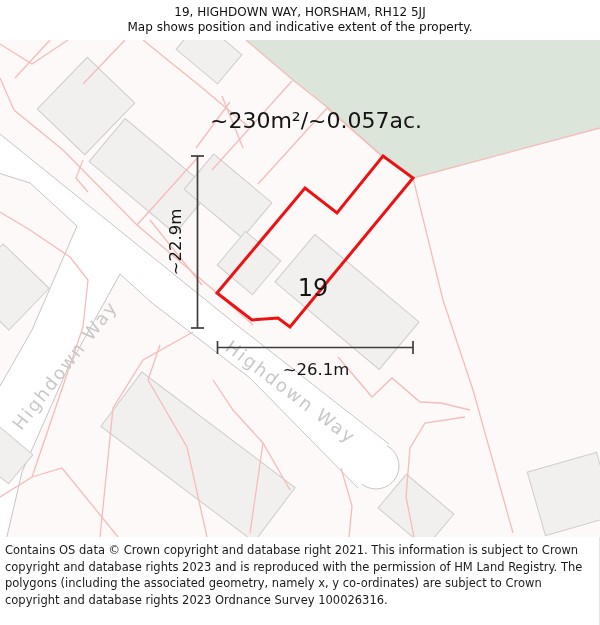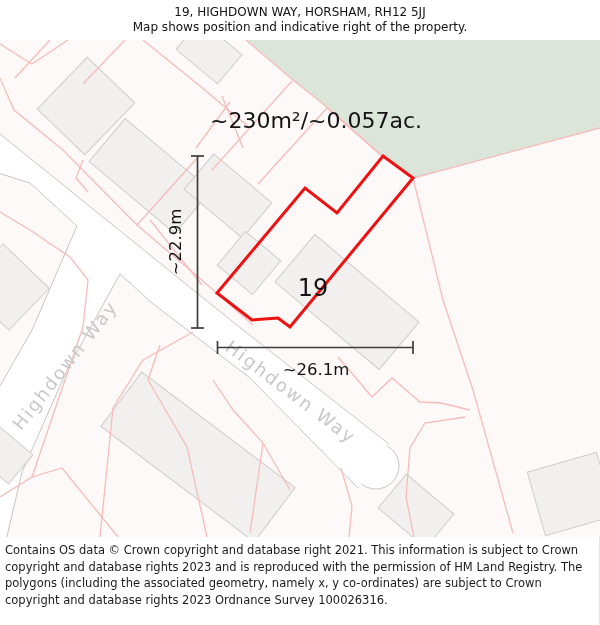--- a/index.html
+++ b/index.html
@@ -14,21 +14,21 @@
           font-size:11.5px;line-height:16.6px;color:#1b1b1b;padding:5px 0 0 5px;text-align:left;}
   .maplabel{font-family:"DejaVu Sans","Liberation Sans",sans-serif;}
 </style>
 </head>
 <body>
 
 <div class="page">
 
   <div class="header">
     <div class="title">19, HIGHDOWN WAY, HORSHAM, RH12 5JJ</div>
-    <div class="subtitle">Map shows position and indicative right of the property.</div>
+    <div class="subtitle">Map shows position and indicative extent of the property.</div>
   </div>
 
   <div class="mapwrap">
   <svg width="600" height="497" viewBox="0 40 600 497">
 
     <rect x="0" y="40" width="600" height="497" fill="#fcf9f8"></rect>
 
     <polygon points="246,40 293,80 327,107 383,157 413,178 600,128 600,40" fill="#dce5da"></polygon>
 
     <circle cx="376" cy="466" r="23" fill="#ffffff" stroke="#c7c5c5"></circle>

